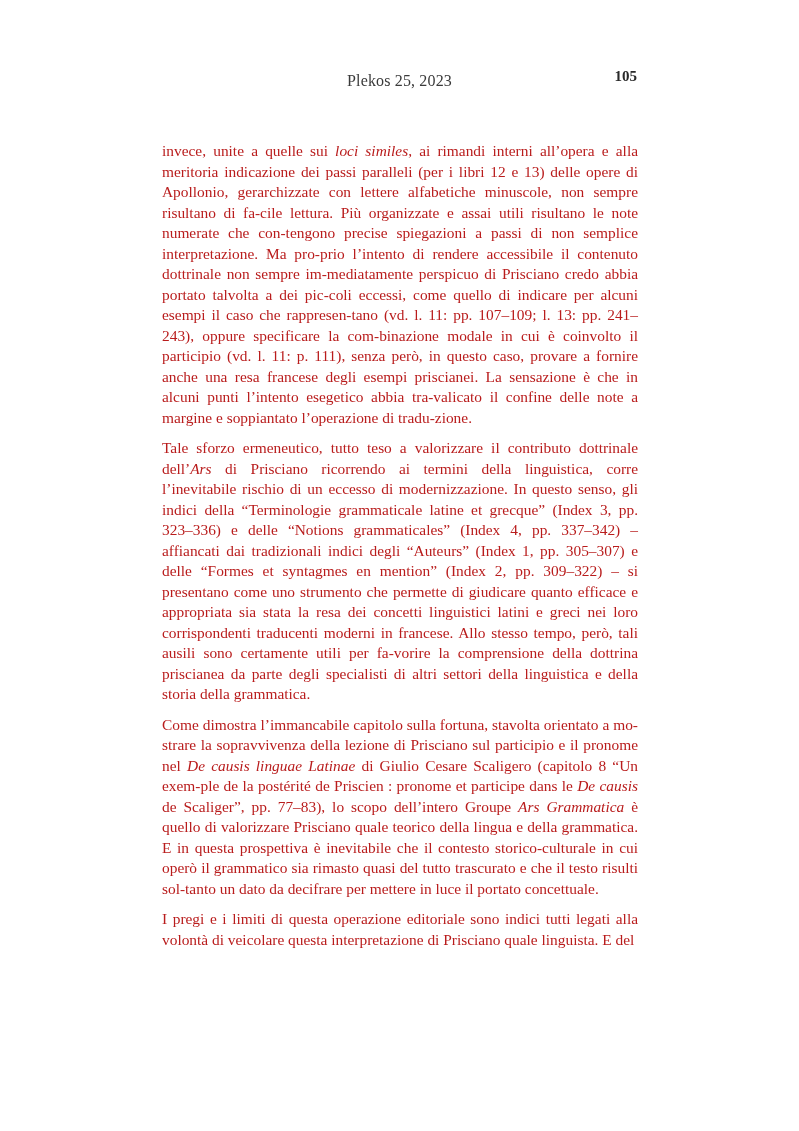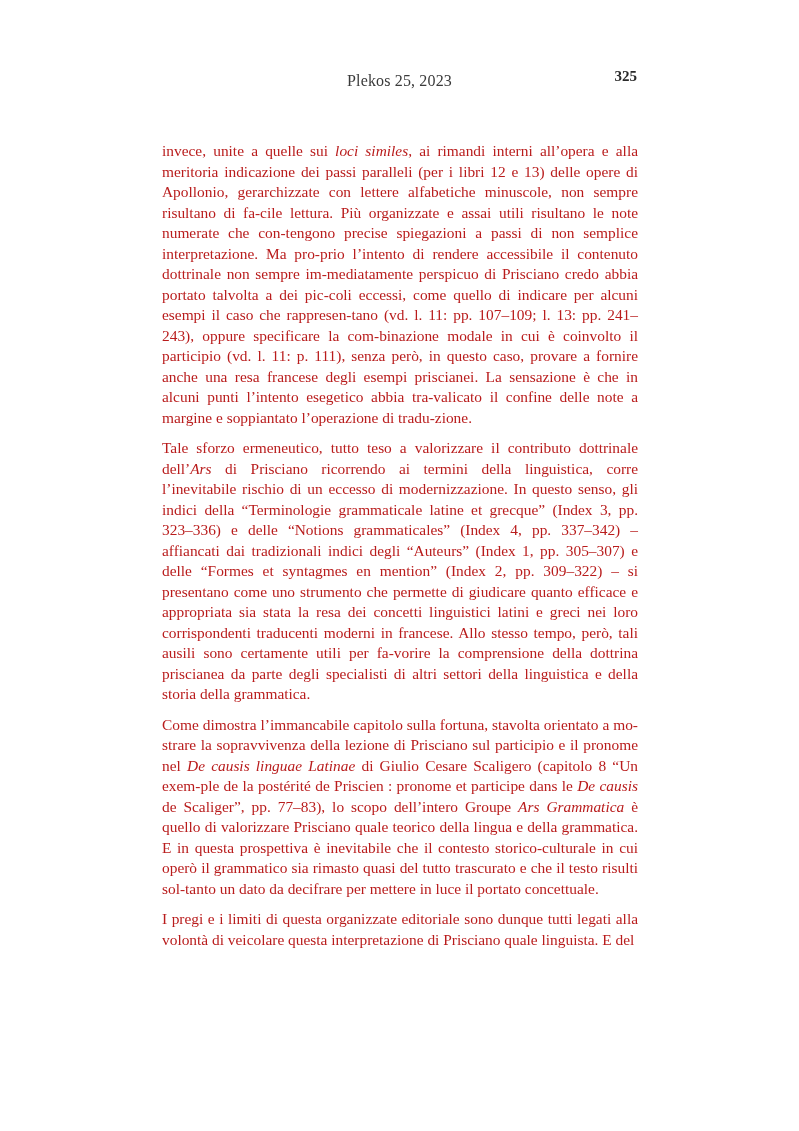--- a/index.html
+++ b/index.html
@@ -83,28 +83,28 @@
     text-rendering: optimizeLegibility;
   }
 </style>
 </head>
 <body>
 
 <div class="page">
 
   <div class="running-head">
     <div class="running-head-title">Plekos 25, 2023</div>
-    <div class="running-head-folio">325</div>
+    <div class="running-head-folio">105</div>
   </div>
 
   <div class="textblock">
 
     <p class="para">invece, unite a quelle sui <i>loci similes</i>, ai rimandi interni all’opera e alla meritoria indicazione dei passi paralleli (per i libri 12 e 13) delle opere di Apollonio, gerarchizzate con lettere alfabetiche minuscole, non sempre risultano di fa-cile lettura. Più organizzate e assai utili risultano le note numerate che con-tengono precise spiegazioni a passi di non semplice interpretazione. Ma pro-prio l’intento di rendere accessibile il contenuto dottrinale non sempre im-mediatamente perspicuo di Prisciano credo abbia portato talvolta a dei pic-coli eccessi, come quello di indicare per alcuni esempi il caso che rappresen-tano (vd. l. 11: pp. 107–109; l. 13: pp. 241–243), oppure specificare la com-binazione modale in cui è coinvolto il participio (vd. l. 11: p. 111), senza però, in questo caso, provare a fornire anche una resa francese degli esempi priscianei. La sensazione è che in alcuni punti l’intento esegetico abbia tra-valicato il confine delle note a margine e soppiantato l’operazione di tradu-zione.</p>
 
     <p class="para">Tale sforzo ermeneutico, tutto teso a valorizzare il contributo dottrinale dell’<i>Ars</i> di Prisciano ricorrendo ai termini della linguistica, corre l’inevitabile rischio di un eccesso di modernizzazione. In questo senso, gli indici della “Terminologie grammaticale latine et grecque” (Index 3, pp. 323–336) e delle “Notions grammaticales” (Index 4, pp. 337–342) – affiancati dai tradizionali indici degli “Auteurs” (Index 1, pp. 305–307) e delle “Formes et syntagmes en mention” (Index 2, pp. 309–322) – si presentano come uno strumento che permette di giudicare quanto efficace e appropriata sia stata la resa dei concetti linguistici latini e greci nei loro corrispondenti traducenti moderni in francese. Allo stesso tempo, però, tali ausili sono certamente utili per fa-vorire la comprensione della dottrina priscianea da parte degli specialisti di altri settori della linguistica e della storia della grammatica.</p>
 
     <p class="para">Come dimostra l’immancabile capitolo sulla fortuna, stavolta orientato a mo-strare la sopravvivenza della lezione di Prisciano sul participio e il pronome nel <i>De causis linguae Latinae</i> di Giulio Cesare Scaligero (capitolo 8 “Un exem-ple de la postérité de Priscien : pronome et participe dans le <i>De causis</i> de Scaliger”, pp. 77–83), lo scopo dell’intero Groupe <i>Ars Grammatica</i> è quello di valorizzare Prisciano quale teorico della lingua e della grammatica. E in questa prospettiva è inevitabile che il contesto storico-culturale in cui operò il grammatico sia rimasto quasi del tutto trascurato e che il testo risulti sol-tanto un dato da decifrare per mettere in luce il portato concettuale.</p>
 
-    <p class="para">I pregi e i limiti di questa organizzate editoriale sono dunque tutti legati alla volontà di veicolare questa interpretazione di Prisciano quale linguista. E del</p>
+    <p class="para">I pregi e i limiti di questa operazione editoriale sono indici tutti legati alla volontà di veicolare questa interpretazione di Prisciano quale linguista. E del</p>
 
   </div>
 
 </div>
 
 </body></html>

